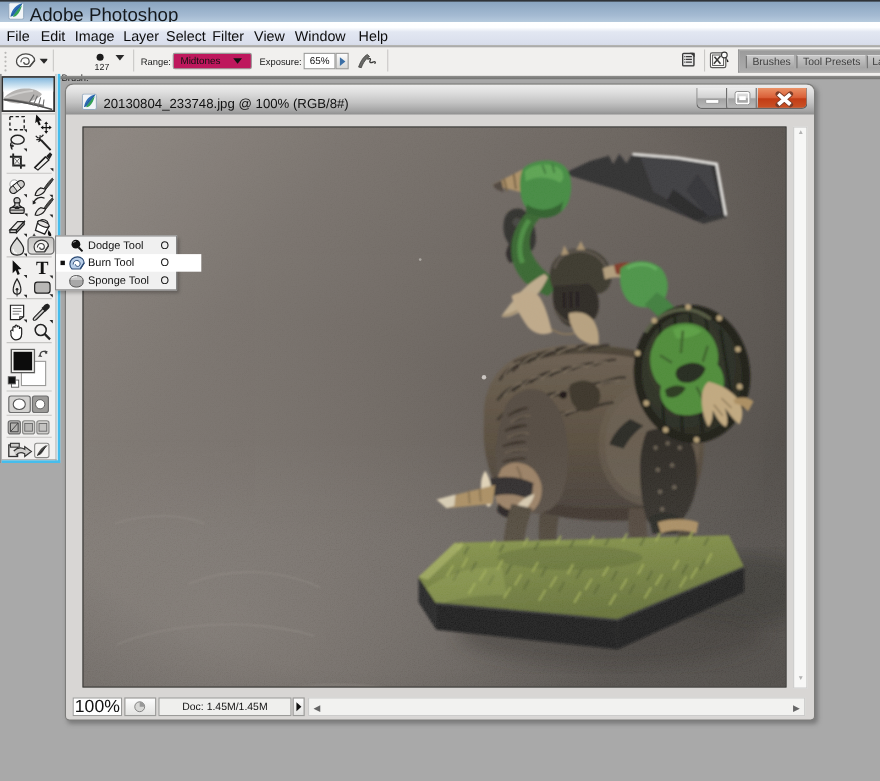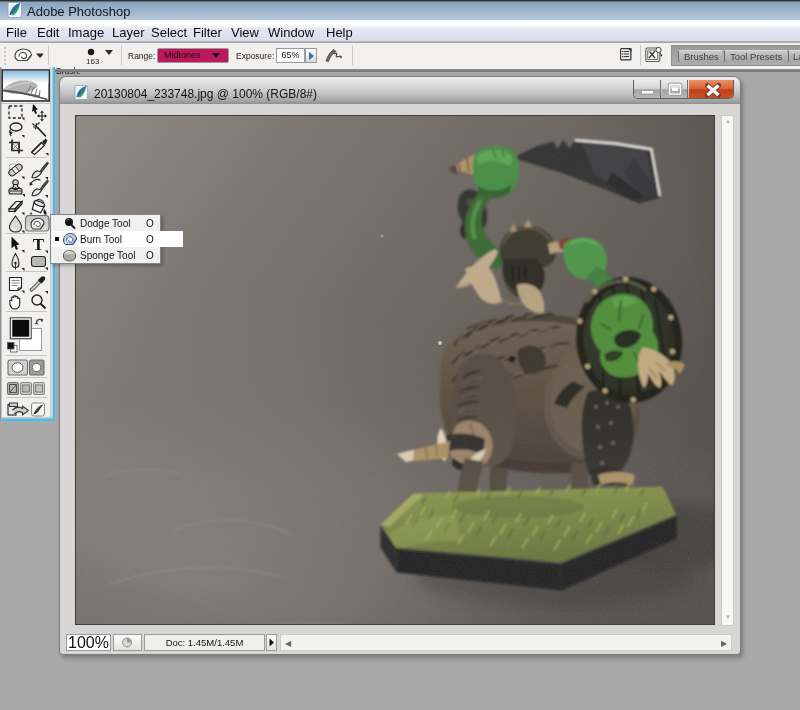--- a/index.html
+++ b/index.html
@@ -1,20 +1,20 @@
 <!DOCTYPE html>
 <html><head>
 <meta charset="utf-8">
 <style>
 * { margin:0; padding:0; box-sizing:border-box; }
 html,body { width:800px; height:710px; overflow:hidden; }
 body { font-family:"Liberation Sans", sans-serif; background:#a9a9a9; position:relative; }
 #titlebar { position:absolute; left:0; top:0; width:800px; height:20px;
   background:linear-gradient(#2e3338 0px, #2e3338 1px, #8aa5c0 2px, #a4bad2 14px, #b6cadd 20px); }
-#titlebar .txt { position:absolute; left:27px; top:4px; font-size:13px; color:#14181c; }
+#titlebar .txt { position:absolute; left:27px; top:4px; font-size:17px; color:#14181c;text-decoration:underline; }
 #psicon { position:absolute; left:7px; top:2px; }
 #menubar { position:absolute; left:0; top:20px; width:800px; height:22px;
   background:linear-gradient(#ffffff 0px, #fdfeff 5px, #e2e7f2 9px, #dadfec 19px, #d6dbe9 21px);
   border-bottom:1px solid #b4b4b1; }
 #menubar span { position:absolute; top:5px; font-size:13px; color:#0c0c0c; }
 #optionsbar { position:absolute; left:0; top:43px; width:800px; height:26px; background:#f1f0ee; }
 #optdark { position:absolute; left:0; top:69px; width:800px; height:3px;
   background:linear-gradient(#8e8e8c, #737371); }
 .olabel { position:absolute; font-size:9px; color:#1a1a1a; }
 .osep { position:absolute; top:2px; width:1px; height:20px; background:#c9c8c6; }
@@ -108,21 +108,21 @@
     <path d="M14,13.5 L18.5,8" stroke="#4a4a48" stroke-width="1.3"></path>
     <path d="M23,6.5 L31,6.5 L27,11 Z" fill="#2a2a2a"></path>
   </svg>
   <div class="osep" style="left:48px"></div>
   <div class="olabel" style="left:56px; top:23px; font-size:8.5px;">Brush:</div>
   <circle></circle>
   <svg style="position:absolute;left:85px;top:4px" width="30" height="10" viewBox="0 0 30 10">
     <circle cx="6" cy="5" r="3.2" fill="#1c1c1c"></circle>
     <path d="M20,3 L28,3 L24,8 Z" fill="#2a2a2a"></path>
   </svg>
-  <div class="olabel" style="left:86px; top:14px; font-size:8px;">163</div>
+  <div class="olabel" style="left:86px; top:14px; font-size:8px;">127</div>
   <div class="osep" style="left:121px"></div>
   <div class="olabel" style="left:128px; top:8px; font-size:8.5px;">Range:</div>
   <div id="midtones">Midtones<div class="tri"></div></div>
   <div class="olabel" style="left:236px; top:8px; font-size:8.5px;">Exposure:</div>
   <div id="exposurefield">65%</div>
   <div id="exposurebtn">
       <div class="tri"></div>
     </div>
   <svg style="position:absolute;left:324px;top:5px" width="20" height="15" viewBox="0 0 20 15">
     <path d="M2,13 C4,7 7,3 10,1.5 L12,3.5 C9,5 6,9 4.5,13.5 Z" fill="#6a6a68" stroke="#3a3a38" stroke-width="0.7"></path>

